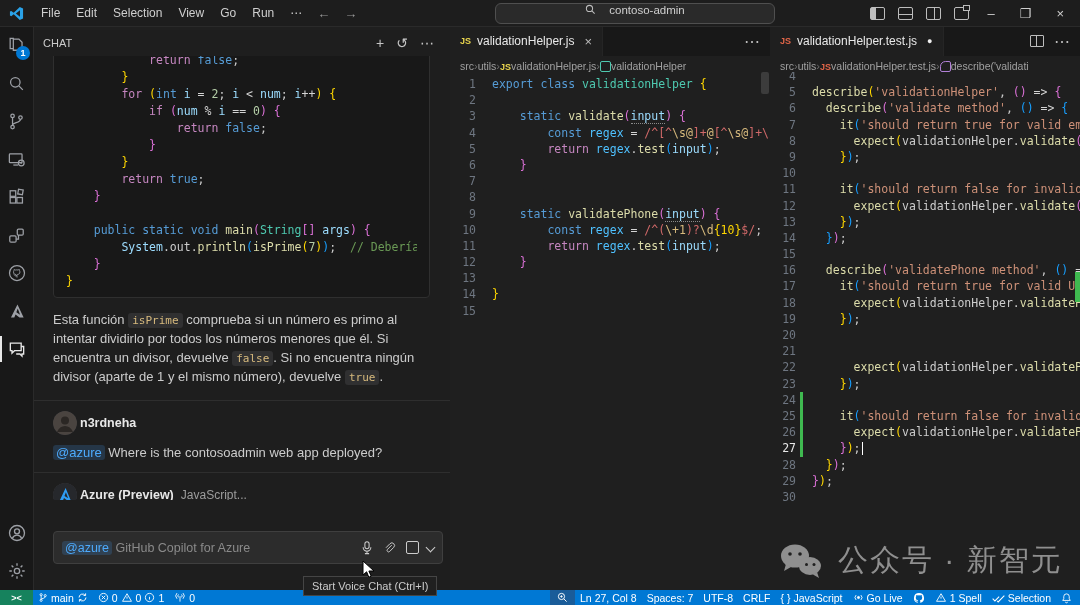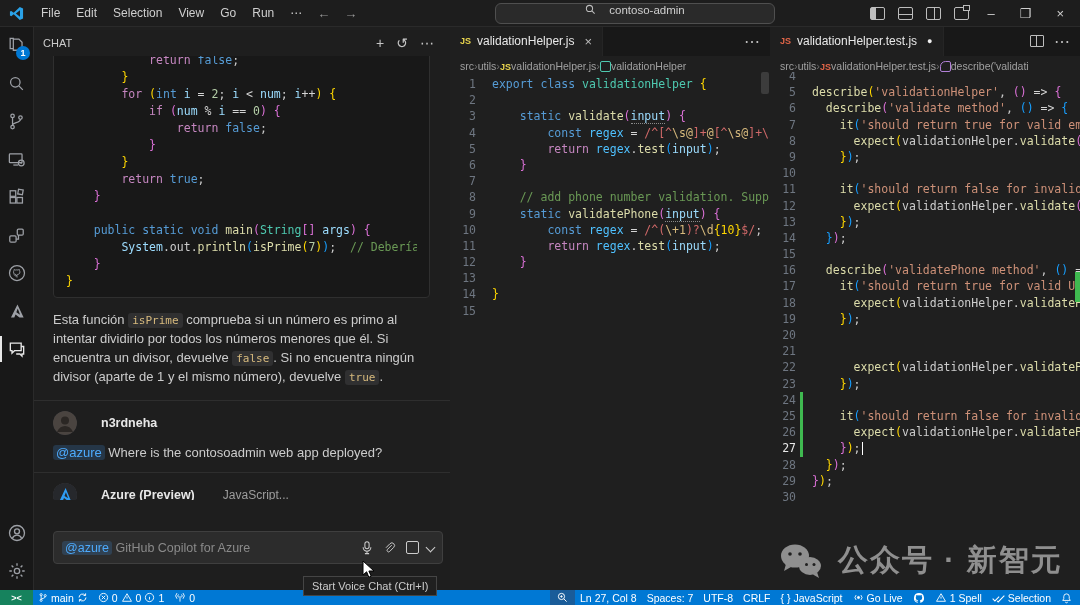--- a/index.html
+++ b/index.html
@@ -39,21 +39,21 @@
   .ch-ico{color:#c5c5c5;padding:0 6px;font-size:14px}
   #chat-scroll{position:absolute;top:26px;left:0;right:0;bottom:90px;overflow:hidden}
   .code-block{margin:-10px 20px 12px 20px;border:1px solid #2f2f2f;border-radius:4px;background:#181818;
               padding:6px 12px;overflow:hidden}
   .code-block .crow{display:flex;height:17px;line-height:17px;font:11.5px "DejaVu Sans Mono",monospace;white-space:pre}
   .chat-para{margin:10px 20px 14px;font-size:13px;line-height:19px;color:#cccccc}
   .rt-code{font:11px "DejaVu Sans Mono",monospace;background:#303031;border-radius:3px;padding:1px 4px;color:#d7ba7d}
   .rt-chip{color:#4daafc;background:rgba(64,140,220,.22);border-radius:3px;padding:0 3px}
   .chat-div{height:1px;background:#2e2e2e;margin:0}
   .msg{padding:10px 20px}
-  .msg-head{display:flex;align-items:center;gap:24px}
+  .msg-head{display:flex;align-items:center;gap:3px}
   .avatar{width:24px;height:24px;border-radius:50%;background:#3a3a3e;overflow:hidden;display:flex;align-items:center;justify-content:center}
   .msg-name{font-weight:bold;color:#e8e8e8;font-size:12.5px}
   .msg-status{color:#9d9d9d;font-size:12px;margin-left:4px}
   .msg-body{margin:10px 0 2px 0;font-size:13px;color:#cccccc}
   #chat-input{position:absolute;left:20px;right:7px;bottom:26px;height:31px;background:#2c2c2c;
               border:1px solid #3f3f3f;border-radius:4px;display:flex;align-items:center;padding:0 8px;font-size:12.5px}
   #chat-input .rt-t{color:#8a8a8a}
   .ci-icons{margin-left:auto;display:flex;align-items:center;gap:10px;color:#cccccc}
   .send-box{width:11px;height:11px;border:1.4px solid #cccccc;border-radius:2px}
   .chev{width:6px;height:6px;border-right:1.4px solid #cfcfcf;border-bottom:1.4px solid #cfcfcf;transform:rotate(45deg);margin-left:-2px}
@@ -100,21 +100,21 @@
   .sb-remote{width:33px;height:15px;background:#16825d;display:flex;align-items:center;justify-content:center;
              font-weight:bold;font-size:9px;color:#fff}
   .sb-item{display:flex;align-items:center;gap:3px;padding:0 5px}
   .sb-right{margin-left:auto;display:flex;align-items:center}
   .sb-zoom{background:#1a5c99;height:15px;display:flex;align-items:center;padding:0 7px}
   
   #tooltip{position:absolute;left:303px;top:576px;z-index:40;background:#202020;border:1px solid #454545;
            color:#cccccc;font-size:11px;padding:3px 8px;white-space:nowrap}
   #cursor{position:absolute;left:362px;top:560px;z-index:50}
   #watermark{position:absolute;left:778px;top:540px;z-index:35;display:flex;align-items:center;gap:14px;color:#8f8f8f}
-  #watermark .wm-text{font-size:30px;font-weight:bold;letter-spacing:2px}
+  #watermark .wm-text{font-size:30px;font-weight:normal;letter-spacing:2px}
 </style>
 </head>
 <body>
 
 <div id="titlebar">
   <span style="padding:0 9px">
     <svg width="15" height="15" viewBox="0 0 16 16">
         <path fill="#2aa2e8" d="M11.5 1 5 7.2 2.4 5.2 1 5.9v4.2l1.4.7L5 8.8l6.5 6.2 3.5-1.6V2.6L11.5 1zm.2 3.6v6.8L7.3 8l4.4-3.4z"></path>
       </svg>
   </span>
@@ -322,21 +322,21 @@
     <span>validationHelper</span>
   </div>
   <div class="codearea">
       <div class="crow"><span class="ln">1</span><span class="mk"></span><span class="ccode"><span class="tk-kw">export </span><span class="tk-kw">class </span><span class="tk-type">validationHelper </span><span class="tk-p1">{</span></span></div>
       <div class="crow"><span class="ln">2</span><span class="mk"></span><span class="ccode"></span></div>
       <div class="crow"><span class="ln">3</span><span class="mk"></span><span class="ccode"><span class="tk-pl">    </span><span class="tk-kw">static </span><span class="tk-fn">validate</span><span class="tk-p2">(</span><span class="tk-varu">input</span><span class="tk-p2">) </span><span class="tk-p2">{</span></span></div>
       <div class="crow"><span class="ln">4</span><span class="mk"></span><span class="ccode"><span class="tk-pl">        </span><span class="tk-kw">const </span><span class="tk-cv">regex </span><span class="tk-op">= </span><span class="tk-rx">/^[^</span><span class="tk-esc">\s@</span><span class="tk-rx">]+</span><span class="tk-esc">@</span><span class="tk-rx">[^</span><span class="tk-esc">\s@</span><span class="tk-rx">]+\</span></span></div>
       <div class="crow"><span class="ln">5</span><span class="mk"></span><span class="ccode"><span class="tk-pl">        </span><span class="tk-ctrl">return </span><span class="tk-cv">regex</span><span class="tk-pl">.</span><span class="tk-fn">test</span><span class="tk-p3">(</span><span class="tk-var">input</span><span class="tk-p3">)</span><span class="tk-pl">;</span></span></div>
       <div class="crow"><span class="ln">6</span><span class="mk"></span><span class="ccode"><span class="tk-p2">    }</span></span></div>
       <div class="crow"><span class="ln">7</span><span class="mk"></span><span class="ccode"></span></div>
-      <div class="crow"><span class="ln">8</span><span class="mk"></span><span class="ccode"><span class="tk-cmt">    // add phone number validation. Supp</span></span></div>
+      <div class="crow"><span class="ln">8</span><span class="mk"></span></div>
       <div class="crow"><span class="ln">9</span><span class="mk"></span><span class="ccode"><span class="tk-pl">    </span><span class="tk-kw">static </span><span class="tk-fn">validatePhone</span><span class="tk-p2">(</span><span class="tk-varu">input</span><span class="tk-p2">) </span><span class="tk-p2">{</span></span></div>
       <div class="crow"><span class="ln">10</span><span class="mk"></span><span class="ccode"><span class="tk-pl">        </span><span class="tk-kw">const </span><span class="tk-cv">regex </span><span class="tk-op">= </span><span class="tk-rx">/^(</span><span class="tk-esc">\+1</span><span class="tk-rx">)?</span><span class="tk-esc">\d</span><span class="tk-p1">{10}</span><span class="tk-rx">$/</span><span class="tk-pl">;</span></span></div>
       <div class="crow"><span class="ln">11</span><span class="mk"></span><span class="ccode"><span class="tk-pl">        </span><span class="tk-ctrl">return </span><span class="tk-cv">regex</span><span class="tk-pl">.</span><span class="tk-fn">test</span><span class="tk-p3">(</span><span class="tk-var">input</span><span class="tk-p3">)</span><span class="tk-pl">;</span></span></div>
       <div class="crow"><span class="ln">12</span><span class="mk"></span><span class="ccode"><span class="tk-p2">    }</span></span></div>
       <div class="crow"><span class="ln">13</span><span class="mk"></span><span class="ccode"></span></div>
       <div class="crow"><span class="ln">14</span><span class="mk"></span><span class="ccode"><span class="tk-p1">}</span></span></div>
       <div class="crow"><span class="ln">15</span><span class="mk"></span><span class="ccode"></span></div>
     </div>
   <div class="scroll-handle"></div>
 </div>

